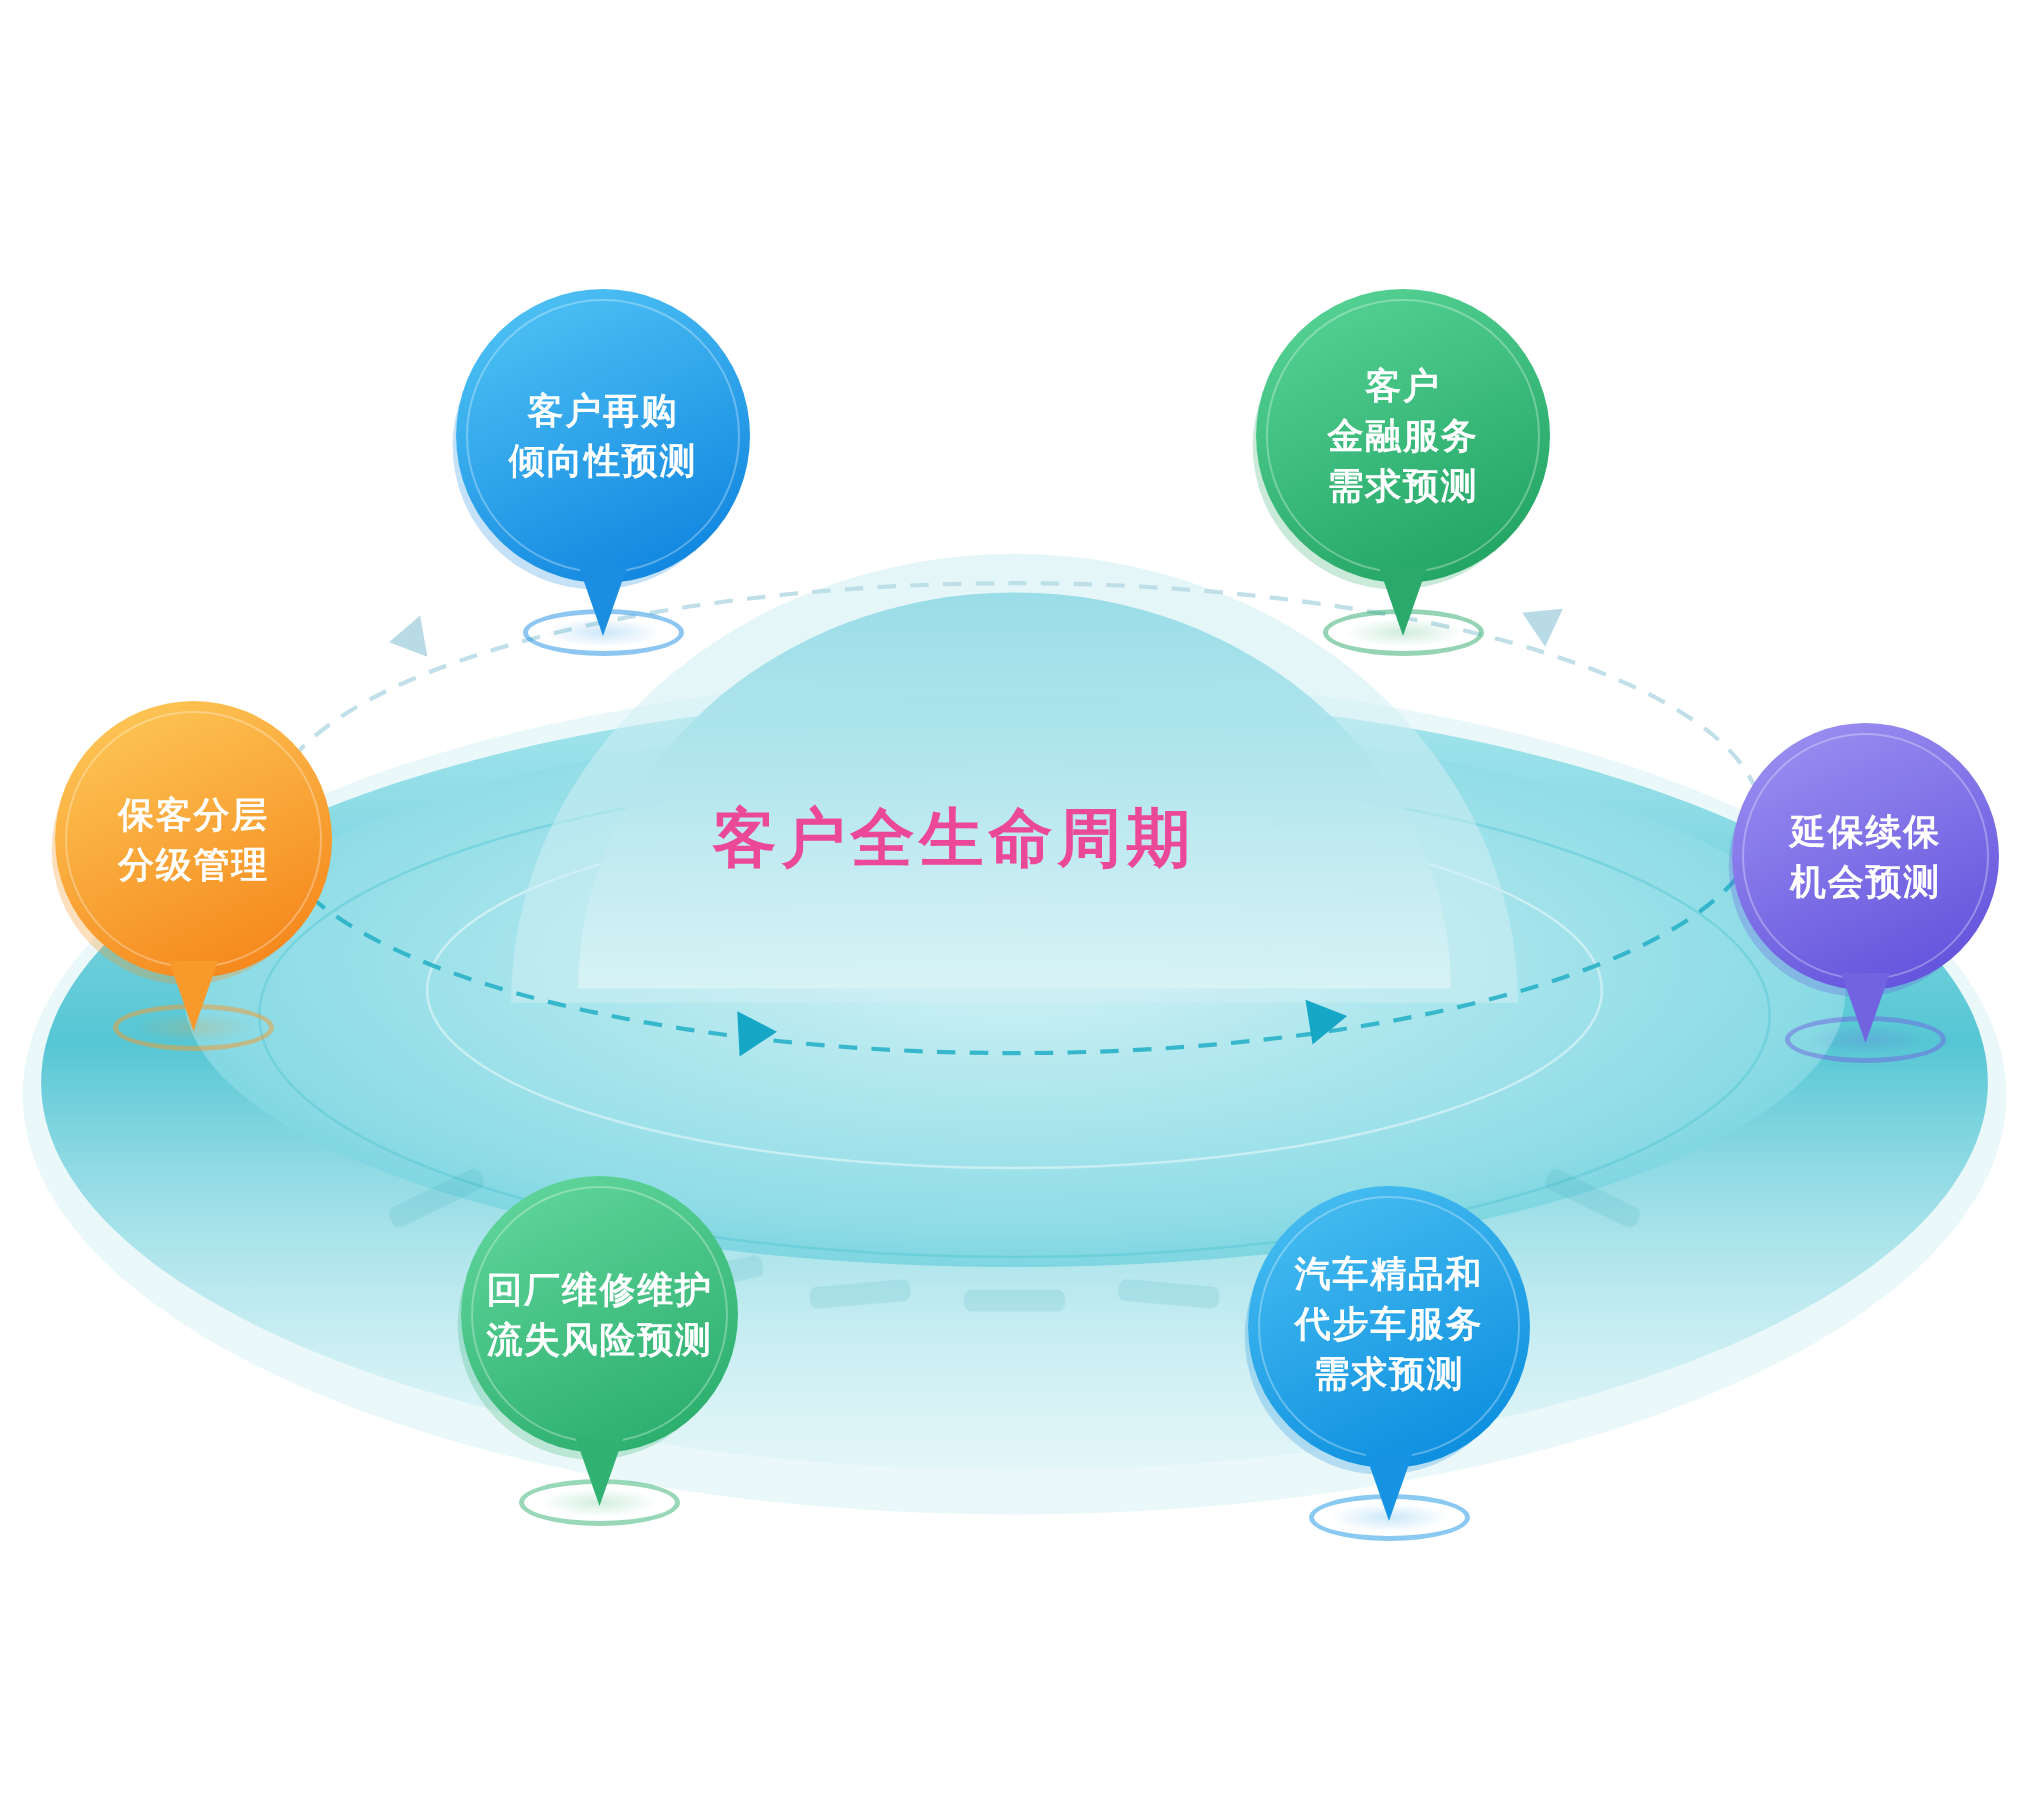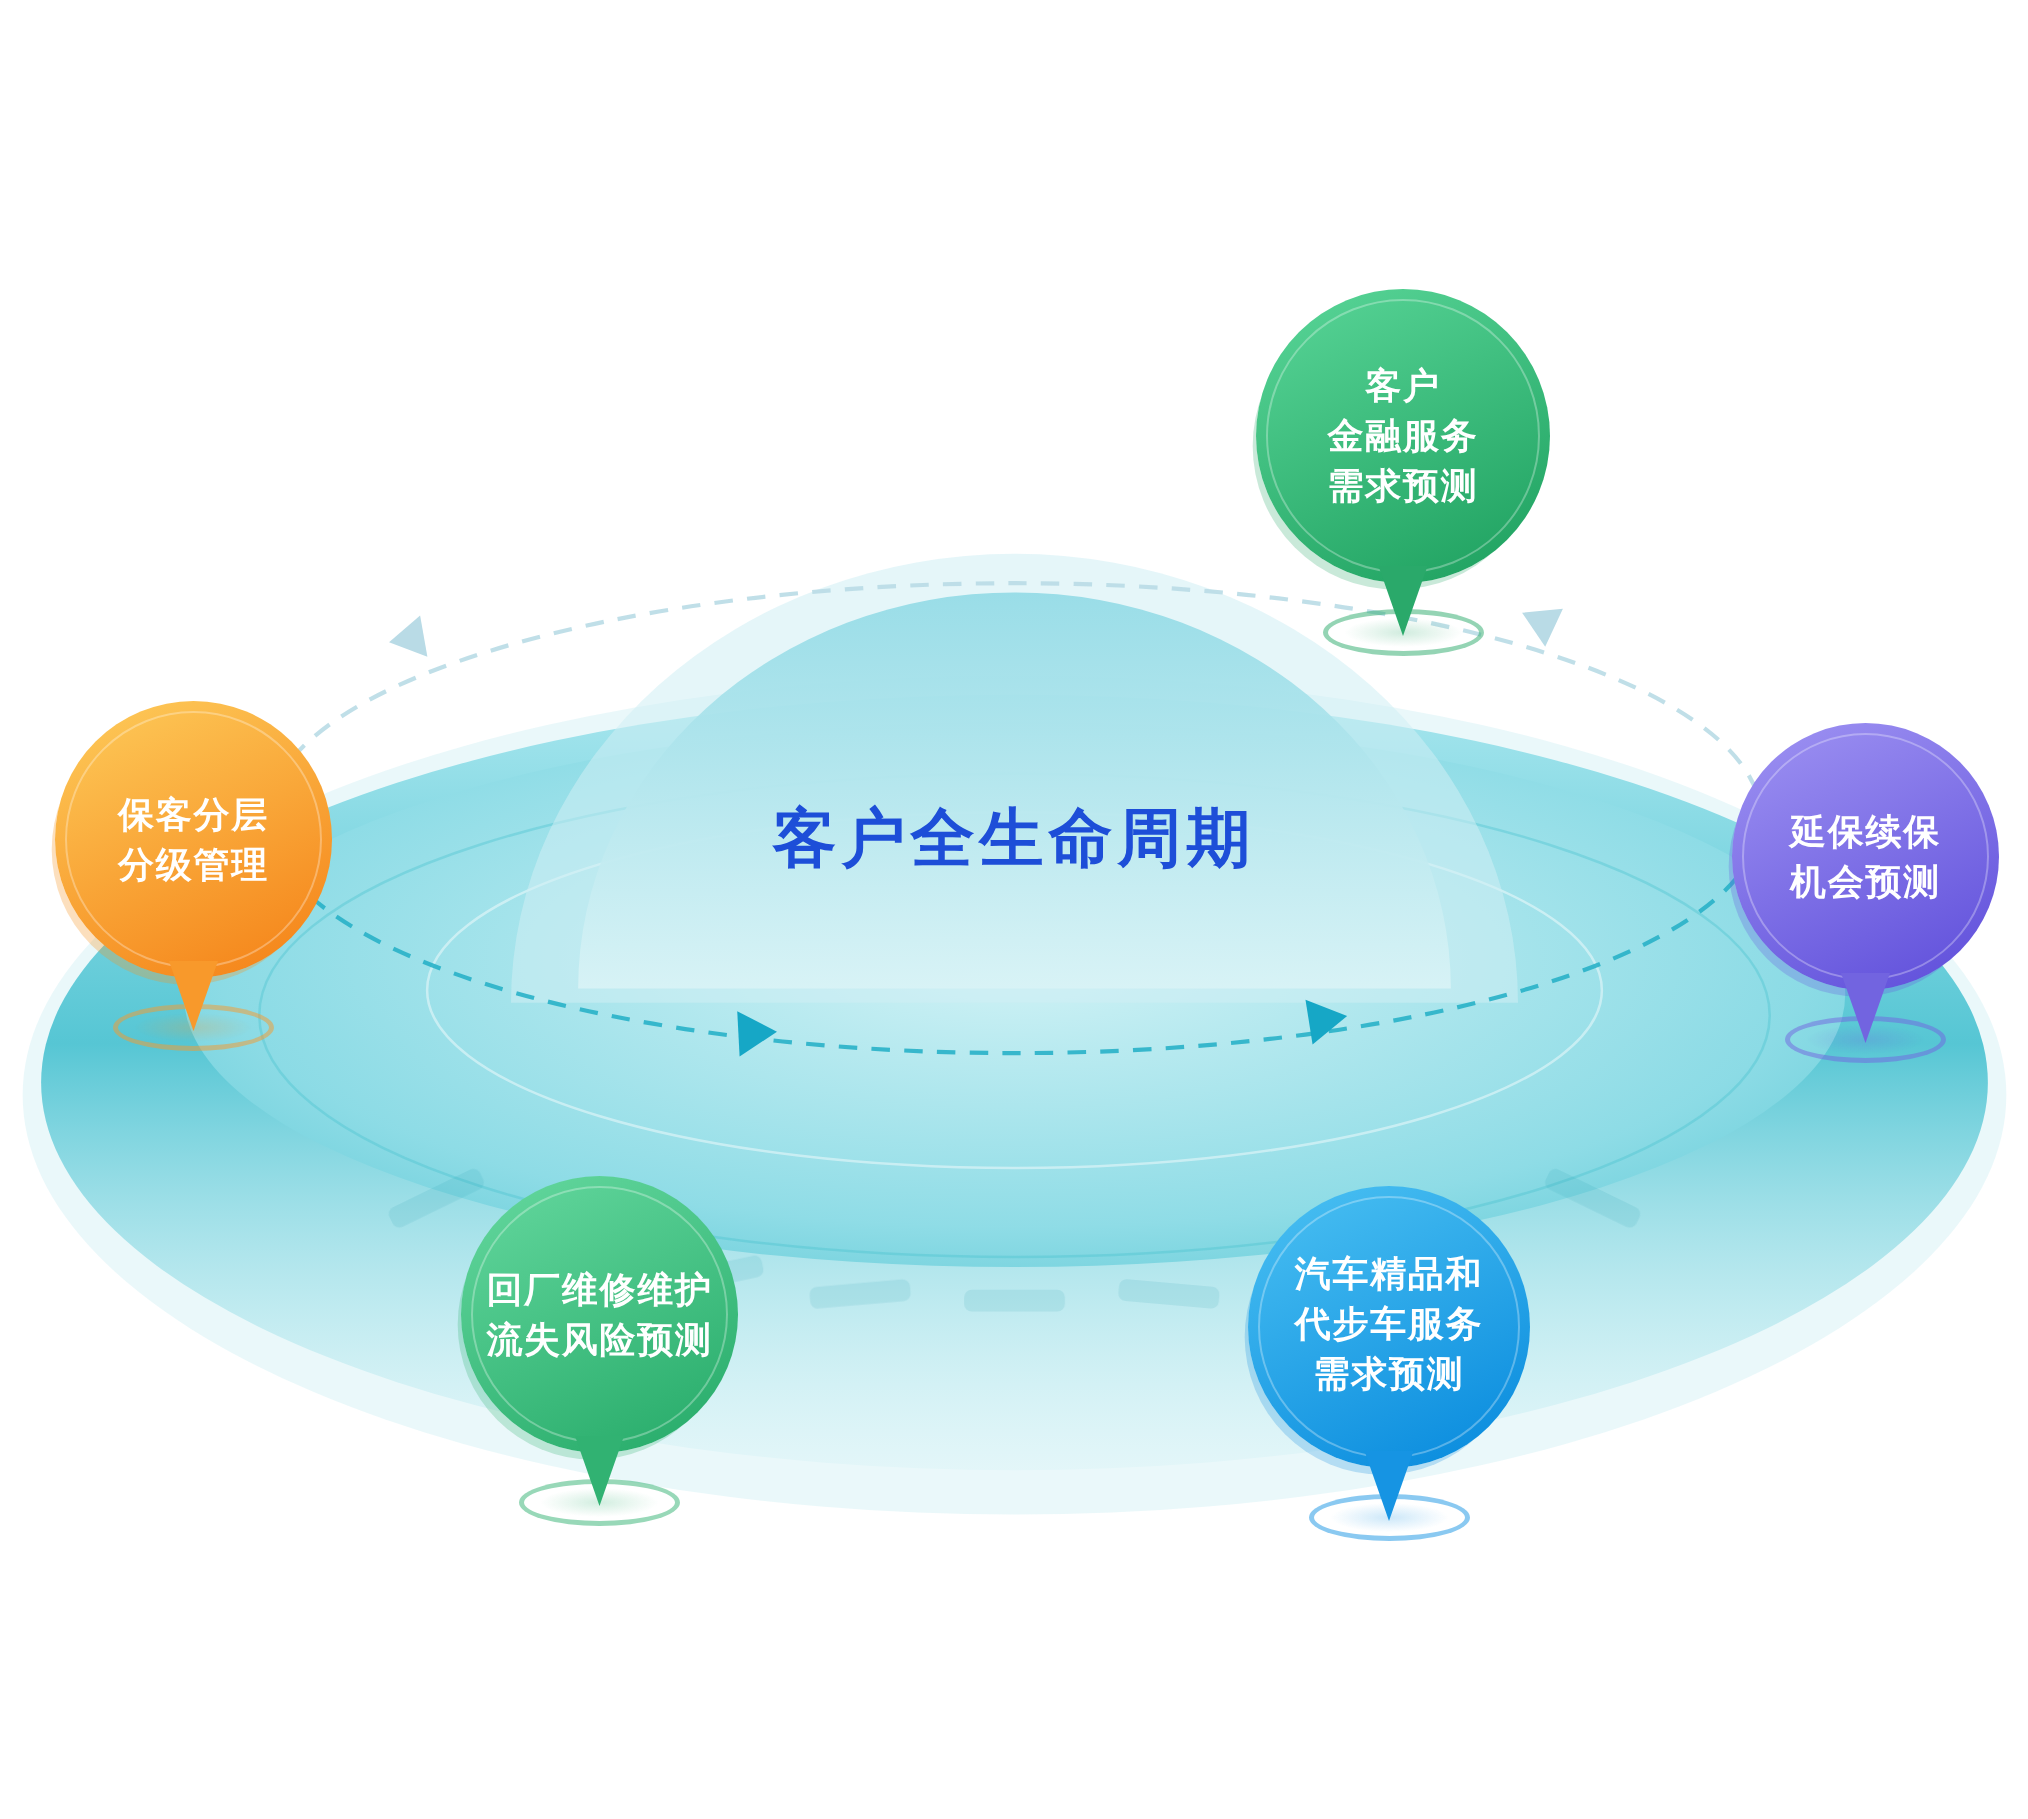--- a/index.html
+++ b/index.html
@@ -8,26 +8,26 @@
     width:2029px;height:1819px;
     background:#ffffff;
     overflow:hidden;
     font-family:"Liberation Sans", sans-serif;
   }
   .scene-svg{position:absolute;inset:0;}
 
   
   .center-title{
     position:absolute;
-    left:1014px;top:795px;
+    left:954px;top:795px;
     transform:translateX(-50%);
     font-size:64px;
     font-weight:700;
     letter-spacing:5px;
-    color:#1d4ed8;
+    color:#ec4899;
     white-space:nowrap;
     z-index:5;
   }
 
   
   .node{
     position:absolute;
     display:flex;
     flex-direction:column;
     align-items:center;
@@ -163,20 +163,30 @@
     <path d="M 2099 975 A 890 280 0 0 1 319 975" fill="none" stroke="#29b1c8" stroke-width="5" stroke-dasharray="22 17" opacity="0.9"></path>
 
     <polygon points="0,-27 46,0 0,27" fill="#16a7c6" transform="translate(880,1232) rotate(-3)"></polygon>
     <polygon points="0,-27 46,0 0,27" fill="#16a7c6" transform="translate(1560,1218) rotate(-9)"></polygon>
     <polygon points="0,-25 42,0 0,25" fill="#b9dbe6" transform="translate(505,758) rotate(170)"></polygon>
     <polygon points="0,-25 42,0 0,25" fill="#b9dbe6" transform="translate(1852,748) rotate(205)"></polygon>
   </svg>
 
   <div class="center-title">客户全生命周期</div>
 
+  <div class="node n1 c-blue">
+    <div class="bubble">
+      <div class="bubble-text">
+        <span>客户再购</span>
+        <span>倾向性预测</span>
+      </div>
+    </div>
+    <div class="tail"></div>
+    <div class="base"></div>
+  </div>
 
   <div class="node n2 c-green">
     <div class="bubble">
       <div class="bubble-text">
         <span>客户</span>
         <span>金融服务</span>
         <span>需求预测</span>
       </div>
     </div>
     <div class="tail"></div>

